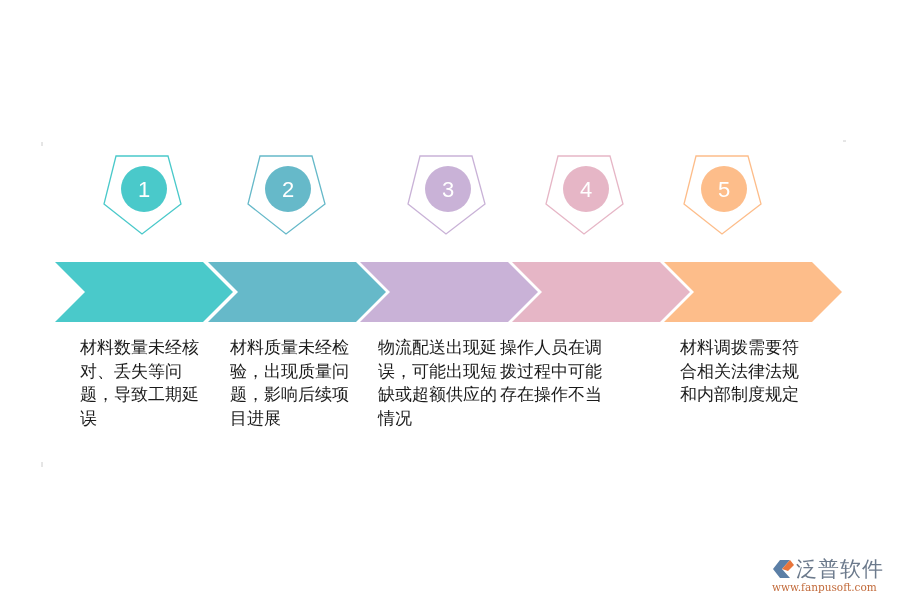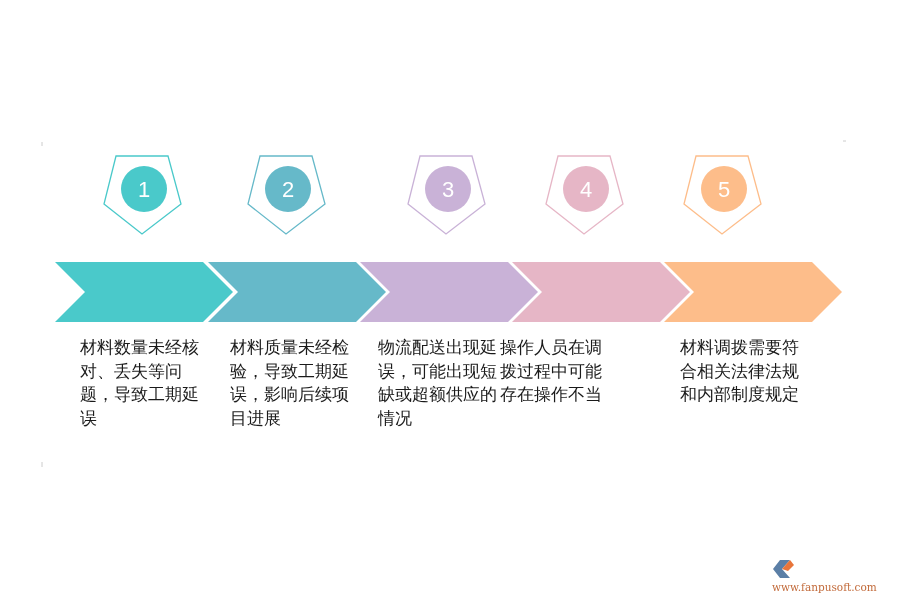--- a/index.html
+++ b/index.html
@@ -45,24 +45,25 @@
   <g id="arrows">
       <polygon points="55,262 203,262 233,292 203,322 55,322 85,292" fill="#4ac9ca"></polygon>
       <polygon points="208,262 356,262 386,292 356,322 208,322 238,292" fill="#66b9c9"></polygon>
       <polygon points="360,262 508,262 538,292 508,322 360,322 390,292" fill="#c9b2d7"></polygon>
       <polygon points="512,262 660,262 690,292 660,322 512,322 542,292" fill="#e6b6c6"></polygon>
       <polygon points="664,262 812,262 842,292 812,322 664,322 694,292" fill="#fdbd8a"></polygon>
     </g>
 </svg>
 
 <div class="desc" style="left:80px">材料数量未经核对、丢失等问题，导致工期延误</div>
-<div class="desc" style="left:230px">材料质量未经检验，导致工期延误，影响后续项目进展</div>
+<div class="desc" style="left:230px">材料质量未经检验，出现质量问题，影响后续项目进展</div>
 <div class="desc" style="left:378px; width:120px">物流配送出现延误，可能出现短缺或超额供应的情况</div>
 <div class="desc" style="left:500px; width:105px">操作人员在调拨过程中可能存在操作不当</div>
 <div class="desc" style="left:680px; width:122px">材料调拨需要符合相关法律法规和内部制度规定</div>
 
 <div class="logo">
   <svg width="26" height="24" viewBox="0 0 26 24" style="position:absolute;left:0;top:2px">
     <path d="M3 12 L10 3 L20 3 L12 12 L20 21 L10 21 Z" fill="#5b7fa6"></path>
     <path d="M12 12 L20 3 L24 8 L18 14 Z" fill="#e8753a"></path>
   </svg>
+  <span class="logo-name">泛普软件</span>
   <span class="logo-url">www.fanpusoft.com</span>
 </div>
 
 </body></html>

